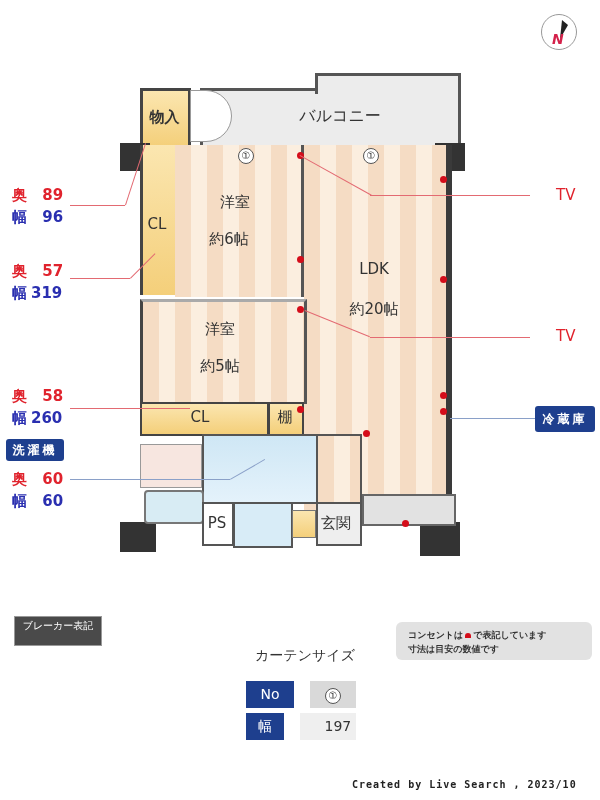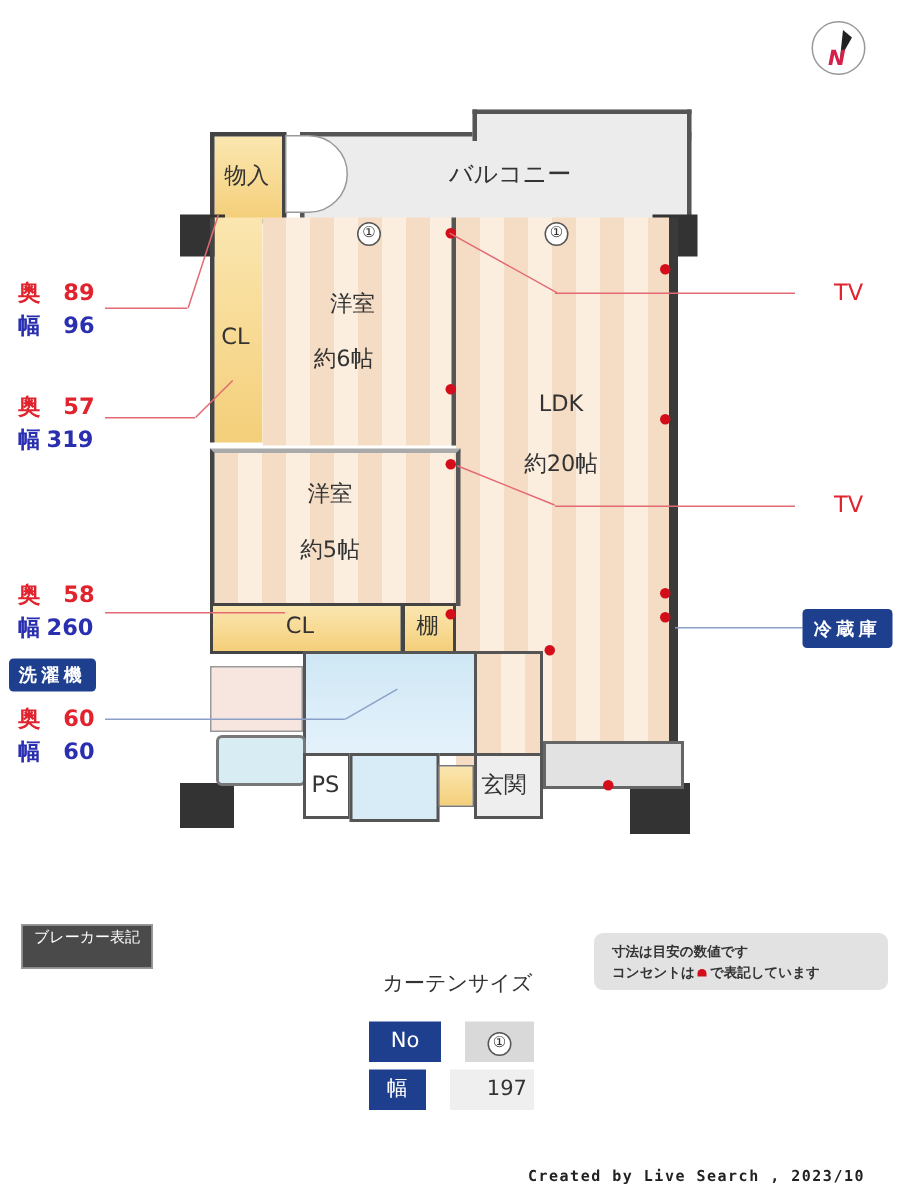--- a/index.html
+++ b/index.html
@@ -38,21 +38,21 @@
   <span style="position:absolute;left:10px;top:16px;font-size:14px;font-style:italic;color:#d4214a;font-weight:bold;">N</span>
 </div>
 
 <div class="abs" style="left:120px;top:70px;width:340px;height:490px;">
 
   <div class="abs tile" style="left:80px;top:18px;width:255px;height:55px;background:#ececec;border:3px solid #555;border-bottom:none;"></div>
   <div class="abs" style="left:195px;top:3px;width:140px;height:18px;background:#ececec;border:3px solid #555;border-bottom:none;"></div>
   <span class="abs label" style="left:160px;top:36px;width:120px;font-size:16px;">バルコニー</span>
 
   <div class="abs closet" style="left:20px;top:18px;width:45px;height:55px;border:3px solid #444;"></div>
-  <span class="abs label" style="left:22px;top:38px;width:45px;font-weight:normal;">物入</span>
+  <span class="abs label" style="left:22px;top:38px;width:45px;font-weight:bold;">物入</span>
   <div class="abs" style="left:70px;top:20px;width:40px;height:50px;border:1px solid #999;border-radius:0 40px 40px 0;background:#fff;"></div>
 
   <div class="abs pillar" style="left:0px;top:73px;width:30px;height:28px;"></div>
   <div class="abs pillar" style="left:315px;top:73px;width:30px;height:28px;"></div>
   <div class="abs pillar" style="left:0px;top:452px;width:36px;height:30px;"></div>
   <div class="abs pillar" style="left:300px;top:452px;width:40px;height:34px;"></div>
 
   <div class="abs closet" style="left:20px;top:75px;width:32px;height:150px;border-left:3px solid #444;"></div>
   <span class="abs label" style="left:20px;top:145px;width:34px;">CL</span>
 
@@ -137,22 +137,22 @@
 <span class="abs red" style="left:556px;top:327px;font-size:15px;">TV</span>
 
 <div class="line-blue" style="left:450px;top:418px;width:85px;"></div>
 <div class="abs navy-tag" style="left:535px;top:406px;width:60px;height:26px;line-height:26px;">冷蔵庫</div>
 
 <div class="abs" style="left:14px;top:616px;width:86px;border:1px solid #999;">
   <div style="background:#4a4a4a;color:#fff;font-size:10px;text-align:center;height:28px;line-height:17px;">ブレーカー表記</div>
 </div>
 
 <div class="abs" style="left:396px;top:622px;width:196px;height:38px;background:#e2e2e2;border-radius:6px;font-size:9px;font-weight:bold;color:#333;padding:6px 0 0 12px;box-sizing:border-box;line-height:14px;">
+  <div><span>コンセントは</span><span style="display:inline-block;width:6px;height:5px;background:#d40d1a;border-radius:3px 3px 0 0;margin:0 2px;"></span><span>で表記しています</span></div>
   <div>寸法は目安の数値です</div>
-  <div><span>コンセントは</span><span style="display:inline-block;width:6px;height:5px;background:#d40d1a;border-radius:3px 3px 0 0;margin:0 2px;"></span><span>で表記しています</span></div>
 </div>
 
 <div class="abs" style="left:250px;top:647px;width:110px;font-size:14px;color:#333;text-align:center;">カーテンサイズ</div>
 <div class="abs" style="left:246px;top:681px;width:110px;">
   <div style="display:flex;gap:16px;margin-bottom:5px;">
     <div class="curtain-cell-h" style="width:48px;">No</div>
     <div class="curtain-cell-v" style="width:46px;background:#d9d9d9;"><span class="circ-num">①</span></div>
   </div>
   <div style="display:flex;gap:16px;margin-bottom:5px;">
     <div class="curtain-cell-h" style="width:48px;">幅</div>

